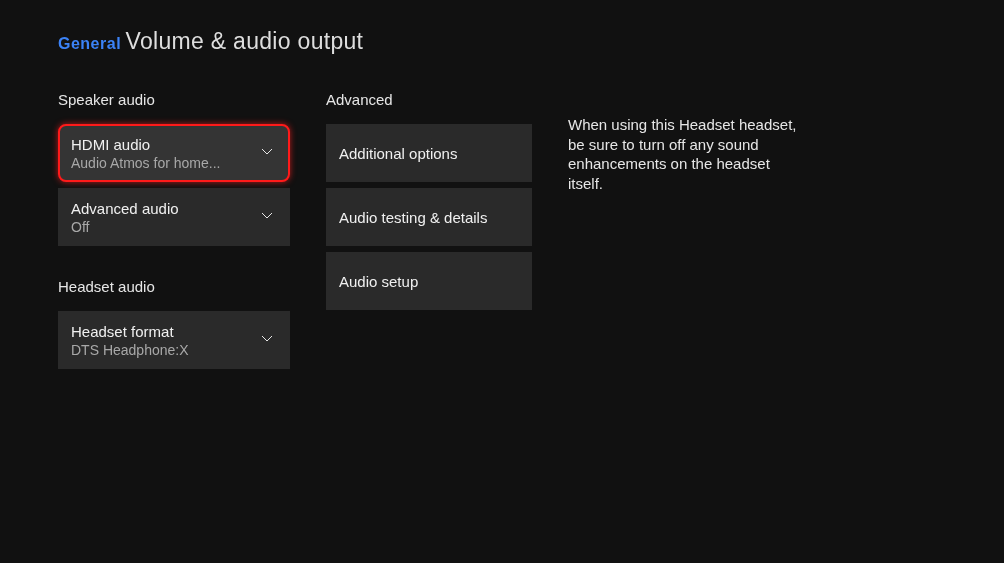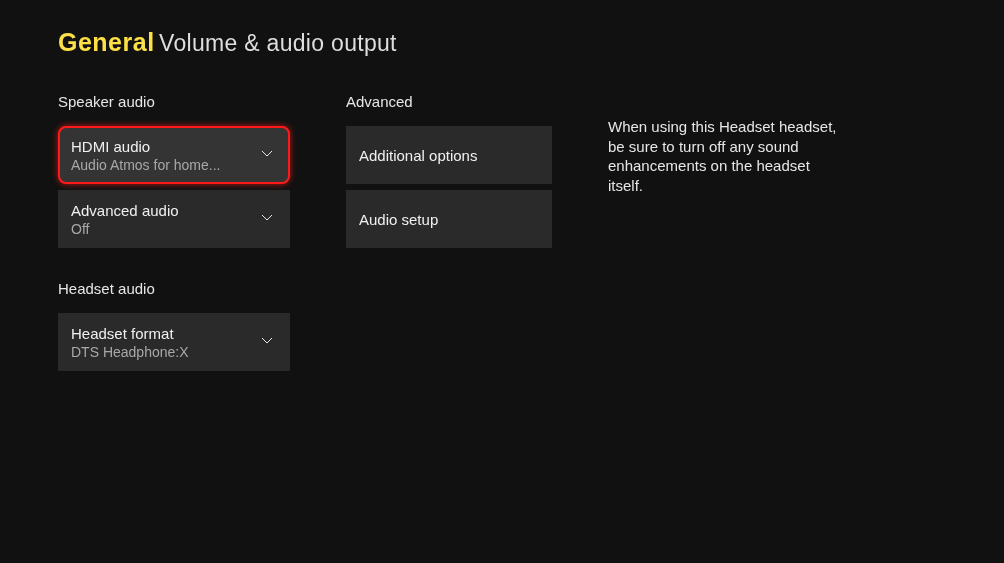--- a/index.html
+++ b/index.html
@@ -12,35 +12,35 @@
       height: 563px;
       background: #111111;
       font-family: "Segoe UI", Arial, sans-serif;
       color: #e6e6e6;
       overflow: hidden;
     }
     .header {
       padding: 28px 0 0 58px;
     }
     .header-category {
-      font-size: 25px;
+      font-size: 16px;
       font-weight: 700;
-      color: #fde047;
+      color: #3b82f6;
       letter-spacing: 0.5px;
     }
     .header-page {
       font-size: 23px;
       font-weight: 300;
       color: #dedede;
       letter-spacing: 0.3px;
     }
     .content {
       display: flex;
       padding: 36px 0 0 58px;
-      gap: 56px;
+      gap: 36px;
     }
     .column {
       display: flex;
       flex-direction: column;
     }
     .col-1 {
       width: 232px;
     }
     .col-2 {
       width: 206px;
@@ -173,20 +173,23 @@
     </div>
   </div>
 
   <div class="column col-2">
     <div class="section-heading">Advanced</div>
 
     <div class="button">
       <span class="button-label">Additional options</span>
     </div>
 
+    <div class="button">
+      <span class="button-label">Audio testing &amp; details</span>
+    </div>
 
     <div class="button">
       <span class="button-label">Audio setup</span>
     </div>
   </div>
 
   <div class="column col-3">
     <div class="help-text">When using this Headset headset, be sure to turn off any sound enhancements on the headset itself.</div>
   </div>
 </div>

